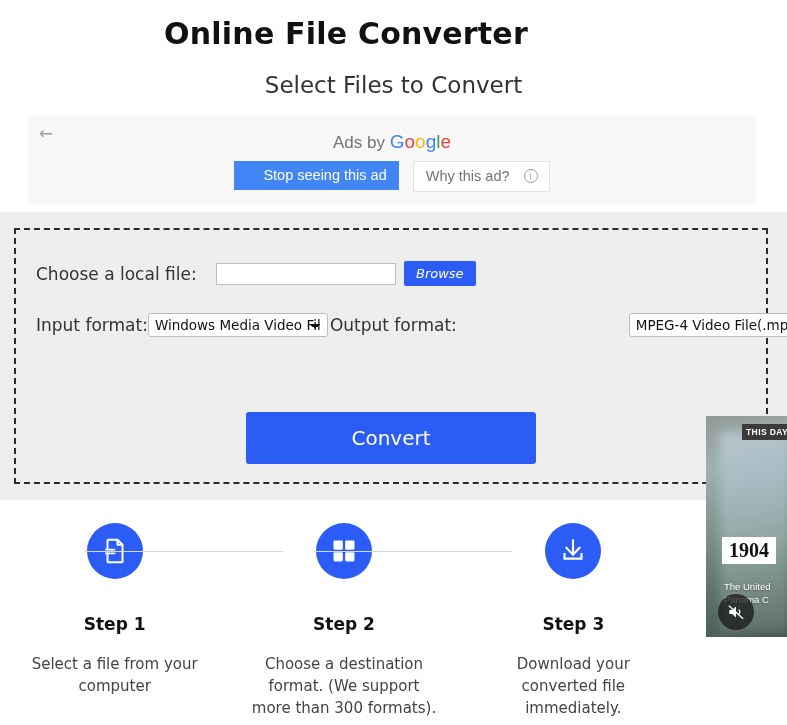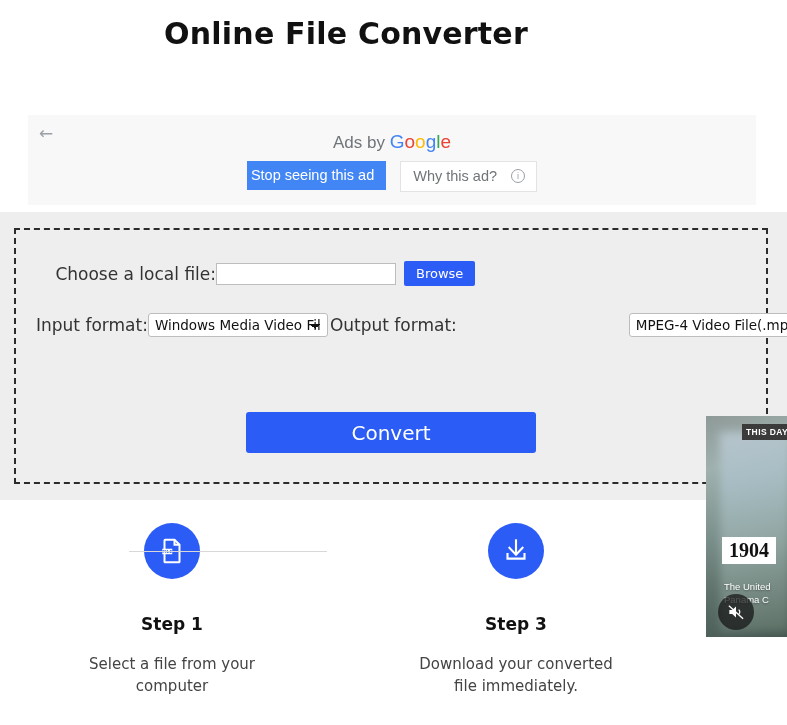--- a/index.html
+++ b/index.html
@@ -36,21 +36,21 @@
   }
   .ad-by b{color:#5f6368;font-weight:400;font-size:19px;}
   .ad-g1{color:#4285F4;} .ad-g2{color:#EA4335;} .ad-g3{color:#FBBC05;}
   .ad-g4{color:#4285F4;} .ad-g5{color:#34A853;} .ad-g6{color:#EA4335;}
   .ad-btns{
     position:absolute;left:0;top:46px;width:728px;
     display:flex;justify-content:center;align-items:flex-start;
   }
   .btn-stop{
     background:#4285f4;color:#ffffff;font-size:14.5px;
-    padding:7px 12px 8px 4px;border:none;cursor:pointer;
+    padding:7px 12px 8px 29px;border:none;cursor:pointer;
     font-family:"Liberation Sans",sans-serif;line-height:14px;
   }
   .btn-why{
     background:#ffffff;color:#70757a;font-size:14.5px;
     padding:7px 11px 8px 12px;border:1px solid #e3e3e3;cursor:pointer;
     margin-left:14px;font-family:"Liberation Sans",sans-serif;line-height:14px;
     display:flex;align-items:flex-end;gap:14px;
   }
   .info-i{
     display:inline-block;width:12px;height:12px;border:1px solid #9aa0a6;
@@ -61,31 +61,32 @@
   
   .converter{
     position:absolute;left:14px;top:228px;width:754px;height:256px;
     border:2px dashed #2b2b2b;background:#eeeeee;box-sizing:border-box;
   }
   .bg-strip{
     position:absolute;left:0;top:212px;width:787px;height:288px;
     background:#eeeeee;z-index:-1;
   }
   .row{position:absolute;display:flex;align-items:center;}
-  .lbl{font-size:17px;color:#333333;font-weight:400;white-space:nowrap;text-align:right;}
+  .lbl{font-size:17px;color:#333333;font-weight:400;white-space:nowrap;}
 
   .row-file{left:20px;top:31px;}
   .file-input{
     width:180px;height:22px;background:#ffffff;border:1px solid #bdbdbd;
     box-sizing:border-box;margin-left:0;
   }
   .browse{
     background:#2b5cf6;color:#ffffff;border:none;font-size:13px;
     padding:5px 12px;cursor:pointer;margin-left:8px;border-radius:2px;
     font-family:"DejaVu Sans",sans-serif;
+    font-style:italic;
   }
 
   .row-fmt{left:20px;top:83px;width:714px;}
   .sel{
     background:#ffffff;border:1px solid #bdbdbd;border-radius:3px;
     font-size:13.5px;color:#111111;padding:3px 6px;box-sizing:border-box;
     height:24px;font-family:"DejaVu Sans",sans-serif;
     appearance:none;-webkit-appearance:none;cursor:pointer;
     background-image:
       linear-gradient(45deg,transparent 50%,#111 50%),
@@ -98,21 +99,21 @@
 
   .row-mail{left:20px;top:133px;}
   .cb{
     width:13px;height:13px;margin:0 1px 0 0;vertical-align:middle;
     cursor:pointer;
   }
 
   .convert-wrap{position:absolute;left:0;top:182px;width:750px;text-align:center;}
   .convert{
     display:inline-block;background:#2b5cf6;color:#ffffff;border:none;
-    width:290px;height:41px;font-size:20px;cursor:pointer;border-radius:3px;
+    width:290px;height:52px;font-size:20px;cursor:pointer;border-radius:3px;
     font-family:"DejaVu Sans",sans-serif;
   }
 
   
   .steps{
     position:absolute;left:0;top:505px;width:688px;
     display:flex;justify-content:space-around;align-items:flex-start;
   }
   .step{width:256px;text-align:center;position:relative;}
   .circle{
@@ -159,20 +160,21 @@
   }
 </style>
 </head>
 <body>
 
 <div class="page">
 
   <div class="bg-strip"></div>
 
   <div class="title">Online File Converter</div>
+  <div class="subtitle">Select Files to Convert</div>
 
   <div class="adbar">
     <div class="ad-back">←</div>
     <div class="ad-by">
       <span>Ads by </span><b><span class="ad-g1">G</span><span class="ad-g2">o</span><span class="ad-g3">o</span><span class="ad-g4">g</span><span class="ad-g5">l</span><span class="ad-g6">e</span></b>
     </div>
     <div class="ad-btns">
       <button class="btn-stop">Stop seeing this ad</button>
       <button class="btn-why">
         <span>Why this ad?</span>
@@ -215,20 +217,33 @@
           <path d="M14 3H6.5a.5.5 0 0 0-.5.5v17a.5.5 0 0 0 .5.5h11a.5.5 0 0 0 .5-.5V7l-4-4z"></path>
           <path d="M14 3v4h4"></path>
           <rect x="4.2" y="10.2" width="8" height="4.4" fill="#ffffff" stroke="none"></rect>
           <text x="8.2" y="13.7" font-size="3.4" font-weight="bold" fill="#2b5cf6" text-anchor="middle" font-family="DejaVu Sans" stroke="none">FILE</text>
         </svg>
       </div>
       <div class="step-name">Step 1</div>
       <div class="step-desc">Select a file from your computer</div>
     </div>
 
+    <div class="step">
+      <div class="connector" style="position:absolute;left:85px;width:198px;top:46px;"></div>
+      <div class="circle">
+        <svg width="28" height="28" viewBox="0 0 24 24">
+          <rect x="3" y="3" width="8" height="8" rx="1.2" fill="#ffffff"></rect>
+          <rect x="13" y="3" width="8" height="8" rx="1.2" fill="#ffffff"></rect>
+          <rect x="3" y="13" width="8" height="8" rx="1.2" fill="#ffffff"></rect>
+          <rect x="13" y="13" width="8" height="8" rx="1.2" fill="#ffffff"></rect>
+        </svg>
+      </div>
+      <div class="step-name">Step 2</div>
+      <div class="step-desc">Choose a destination format. (We support more than 300 formats).</div>
+    </div>
 
     <div class="step">
       <div class="circle">
         <svg width="30" height="30" viewBox="0 0 24 24" fill="none" stroke="#ffffff" stroke-width="1.7" stroke-linecap="square">
           <path d="M12 3.5v10"></path>
           <path d="M6.8 9.5 12 15l5.2-5.5"></path>
           <path d="M5.2 14.5v3.6h13.6v-3.6"></path>
         </svg>
       </div>
       <div class="step-name">Step 3</div>

